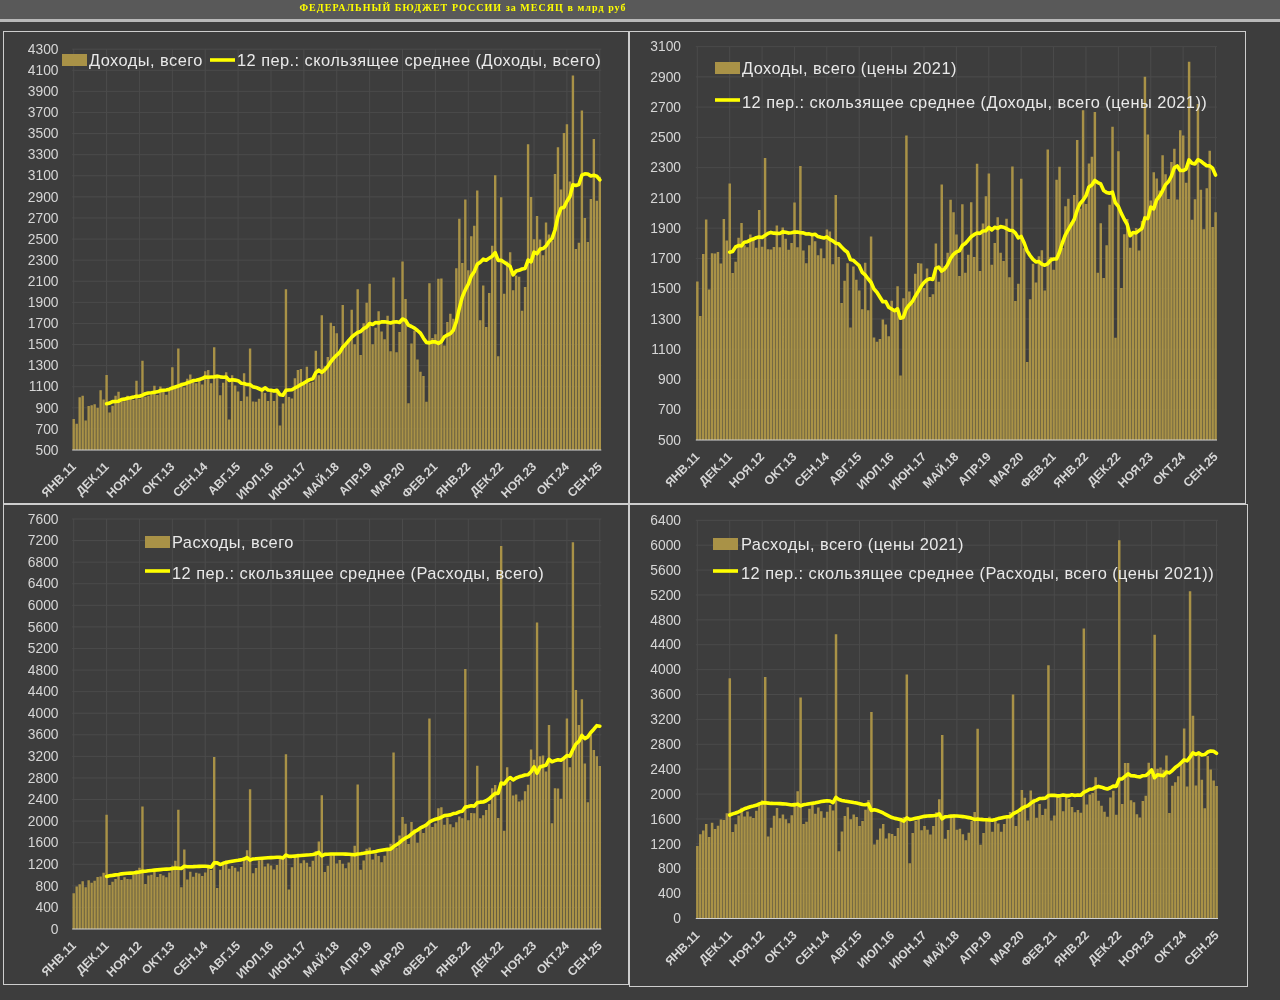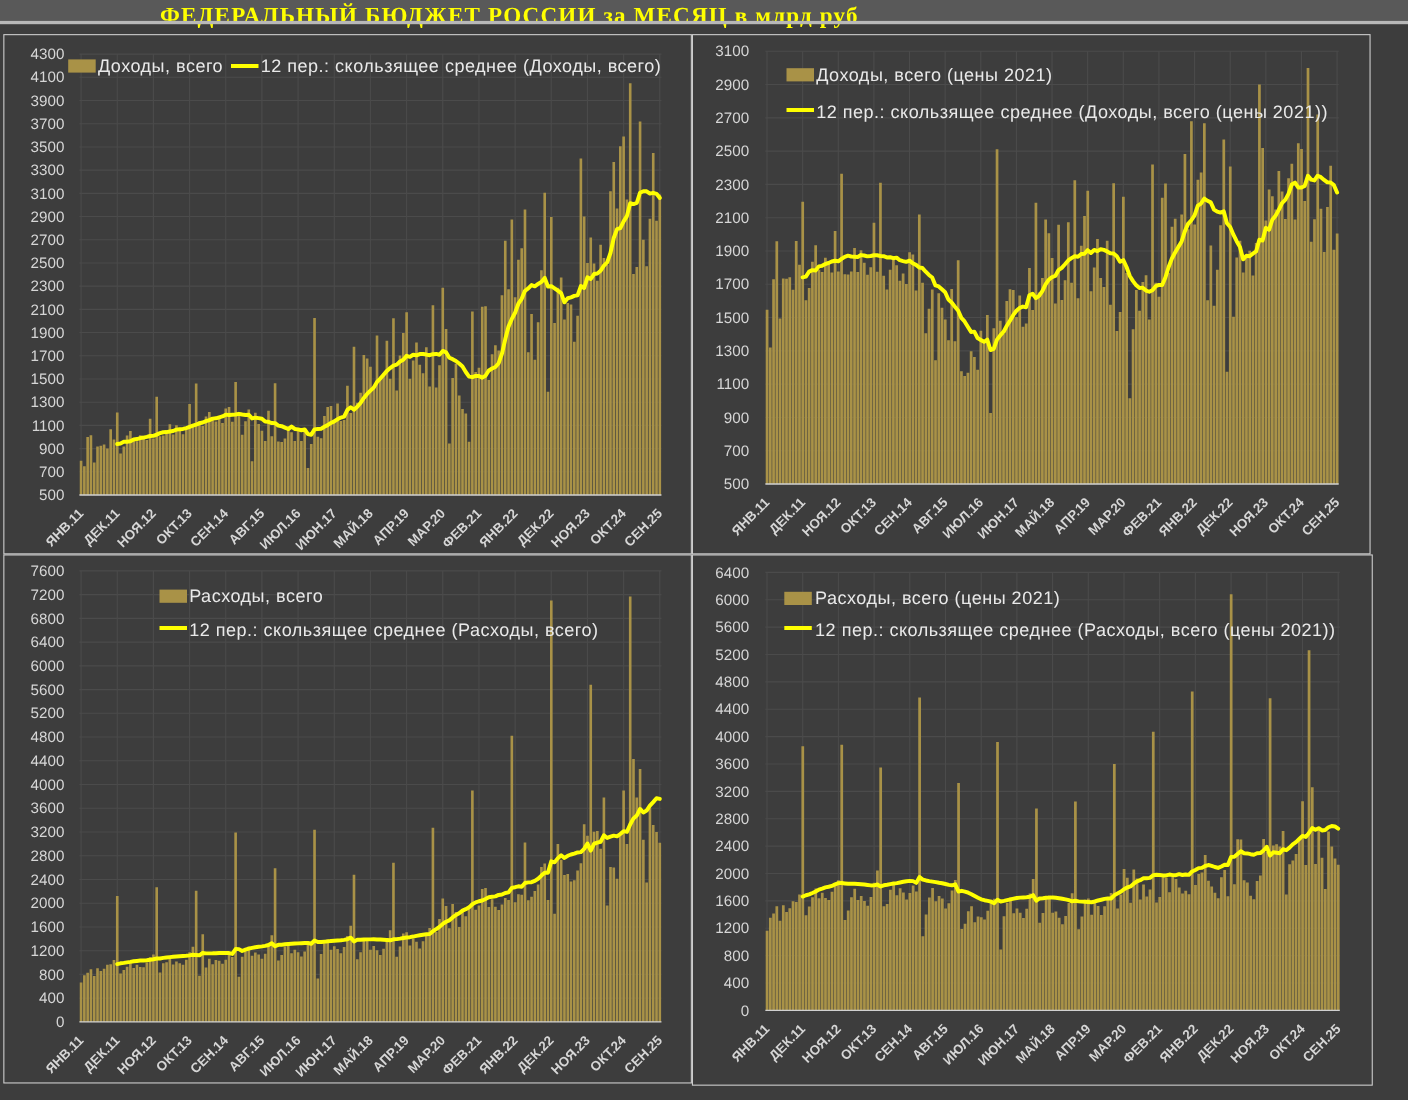--- a/index.html
+++ b/index.html
@@ -1,16 +1,16 @@
 <!DOCTYPE html>
 <html><head><meta charset="utf-8"><style>
 html,body{margin:0;padding:0;width:1280px;height:1000px;background:#3d3d3d;overflow:hidden}
 *{box-sizing:border-box}
 #title{position:absolute;left:0;top:0;width:1280px;height:19px;background:#595959;
-font-family:"Liberation Serif",serif;font-weight:bold;font-size:21px;color:#ffff00;letter-spacing:1.05px;}
+font-family:"Liberation Serif",serif;font-weight:bold;font-size:10px;color:#ffff00;letter-spacing:1.05px;}
 #title span{position:absolute;left:463px;top:2px;transform:translateX(-50%);white-space:nowrap}
 #hr{position:absolute;left:0;top:19px;width:1280px;height:2.5px;background:#b8b8b8}
 .panel{position:absolute;border:1px solid #cdcdcd}
 </style></head><body>
 <div id="title">
     <span>ФЕДЕРАЛЬНЫЙ БЮДЖЕТ РОССИИ за МЕСЯЦ в млрд руб</span>
   </div>
 <div id="hr"></div>
 <div class="panel" style="left:3px;top:31px;width:626px;height:473px"></div>
 <div class="panel" style="left:629px;top:31px;width:617px;height:473px"></div>

